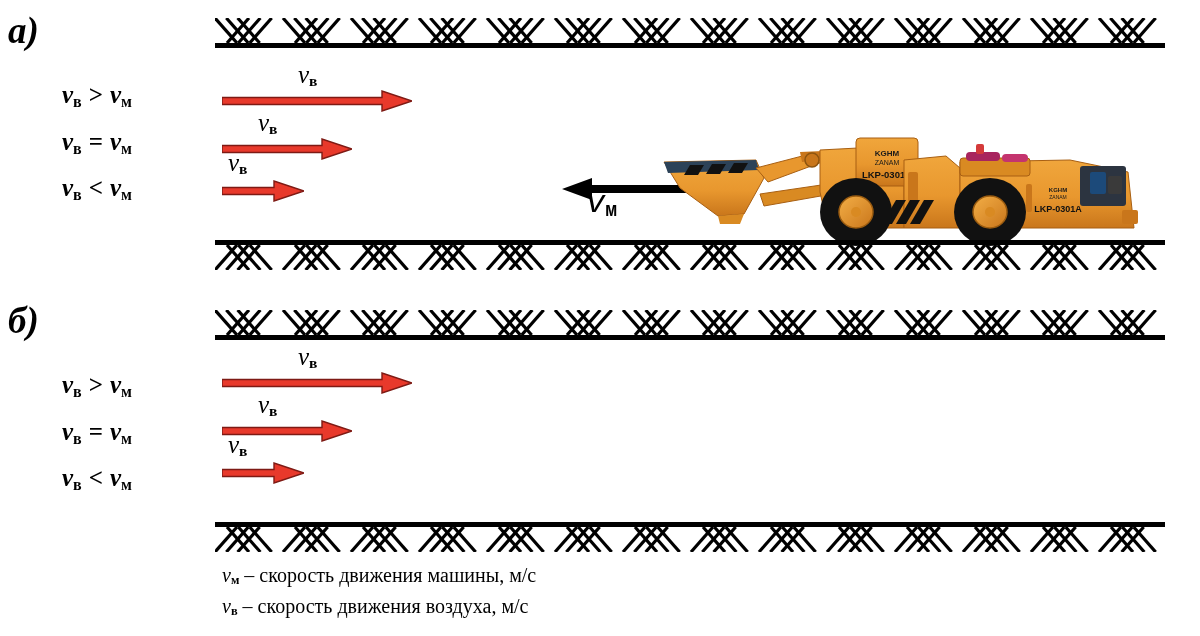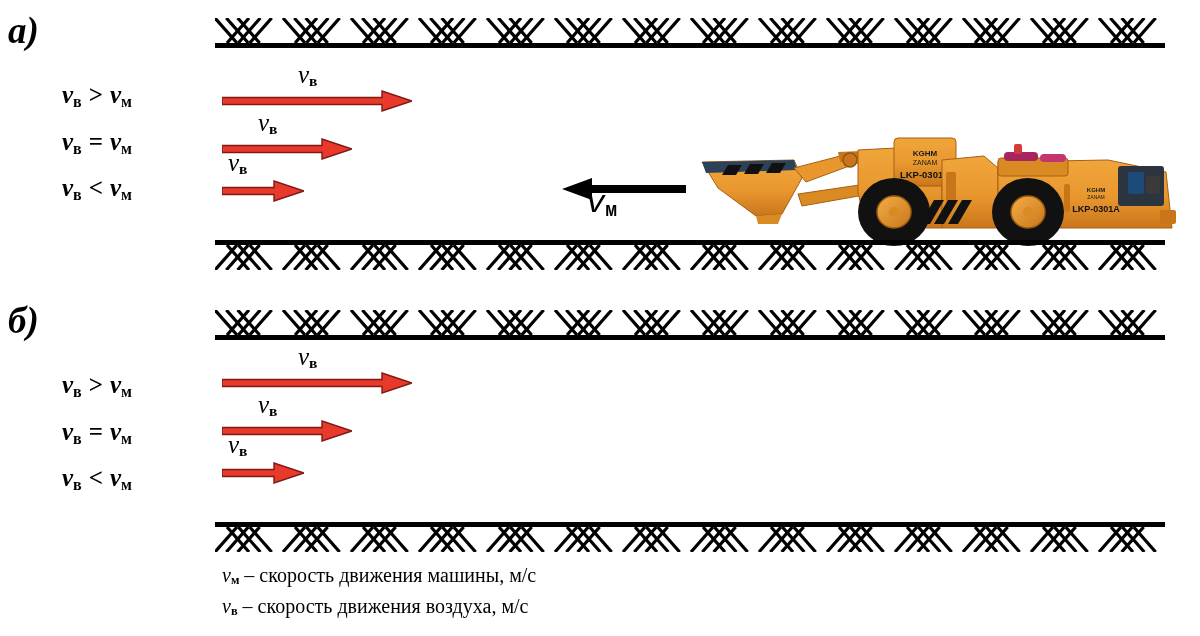--- a/index.html
+++ b/index.html
@@ -213,21 +213,21 @@
 
   <div class="vm-label" style="left:586px;top:140px;">
     <span>v</span><sub>м</sub>
   </div>
   <div class="vm-arrow" style="left:562px;top:178px;">
     <svg width="124" height="22" viewBox="0 0 124 22" xmlns="http://www.w3.org/2000/svg">
       <path d="M124 7 H30 V0 L0 11 L30 22 V15 H124 Z" fill="#000"></path>
     </svg>
   </div>
 
-  <div class="vehicle" style="left:698px;top:132px;">
+  <div class="vehicle" style="left:660px;top:132px;">
     <svg width="480" height="116" viewBox="0 0 480 116" xmlns="http://www.w3.org/2000/svg">
       <defs>
         <linearGradient id="bodyA" x1="0" y1="0" x2="0" y2="1">
           <stop offset="0%" stop-color="#F0A63C"></stop>
           <stop offset="55%" stop-color="#E8972E"></stop>
           <stop offset="100%" stop-color="#C9761B"></stop>
         </linearGradient>
         <linearGradient id="hubA" x1="0" y1="0" x2="1" y2="1">
           <stop offset="0%" stop-color="#F3AE46"></stop>
           <stop offset="100%" stop-color="#C9761B"></stop>

